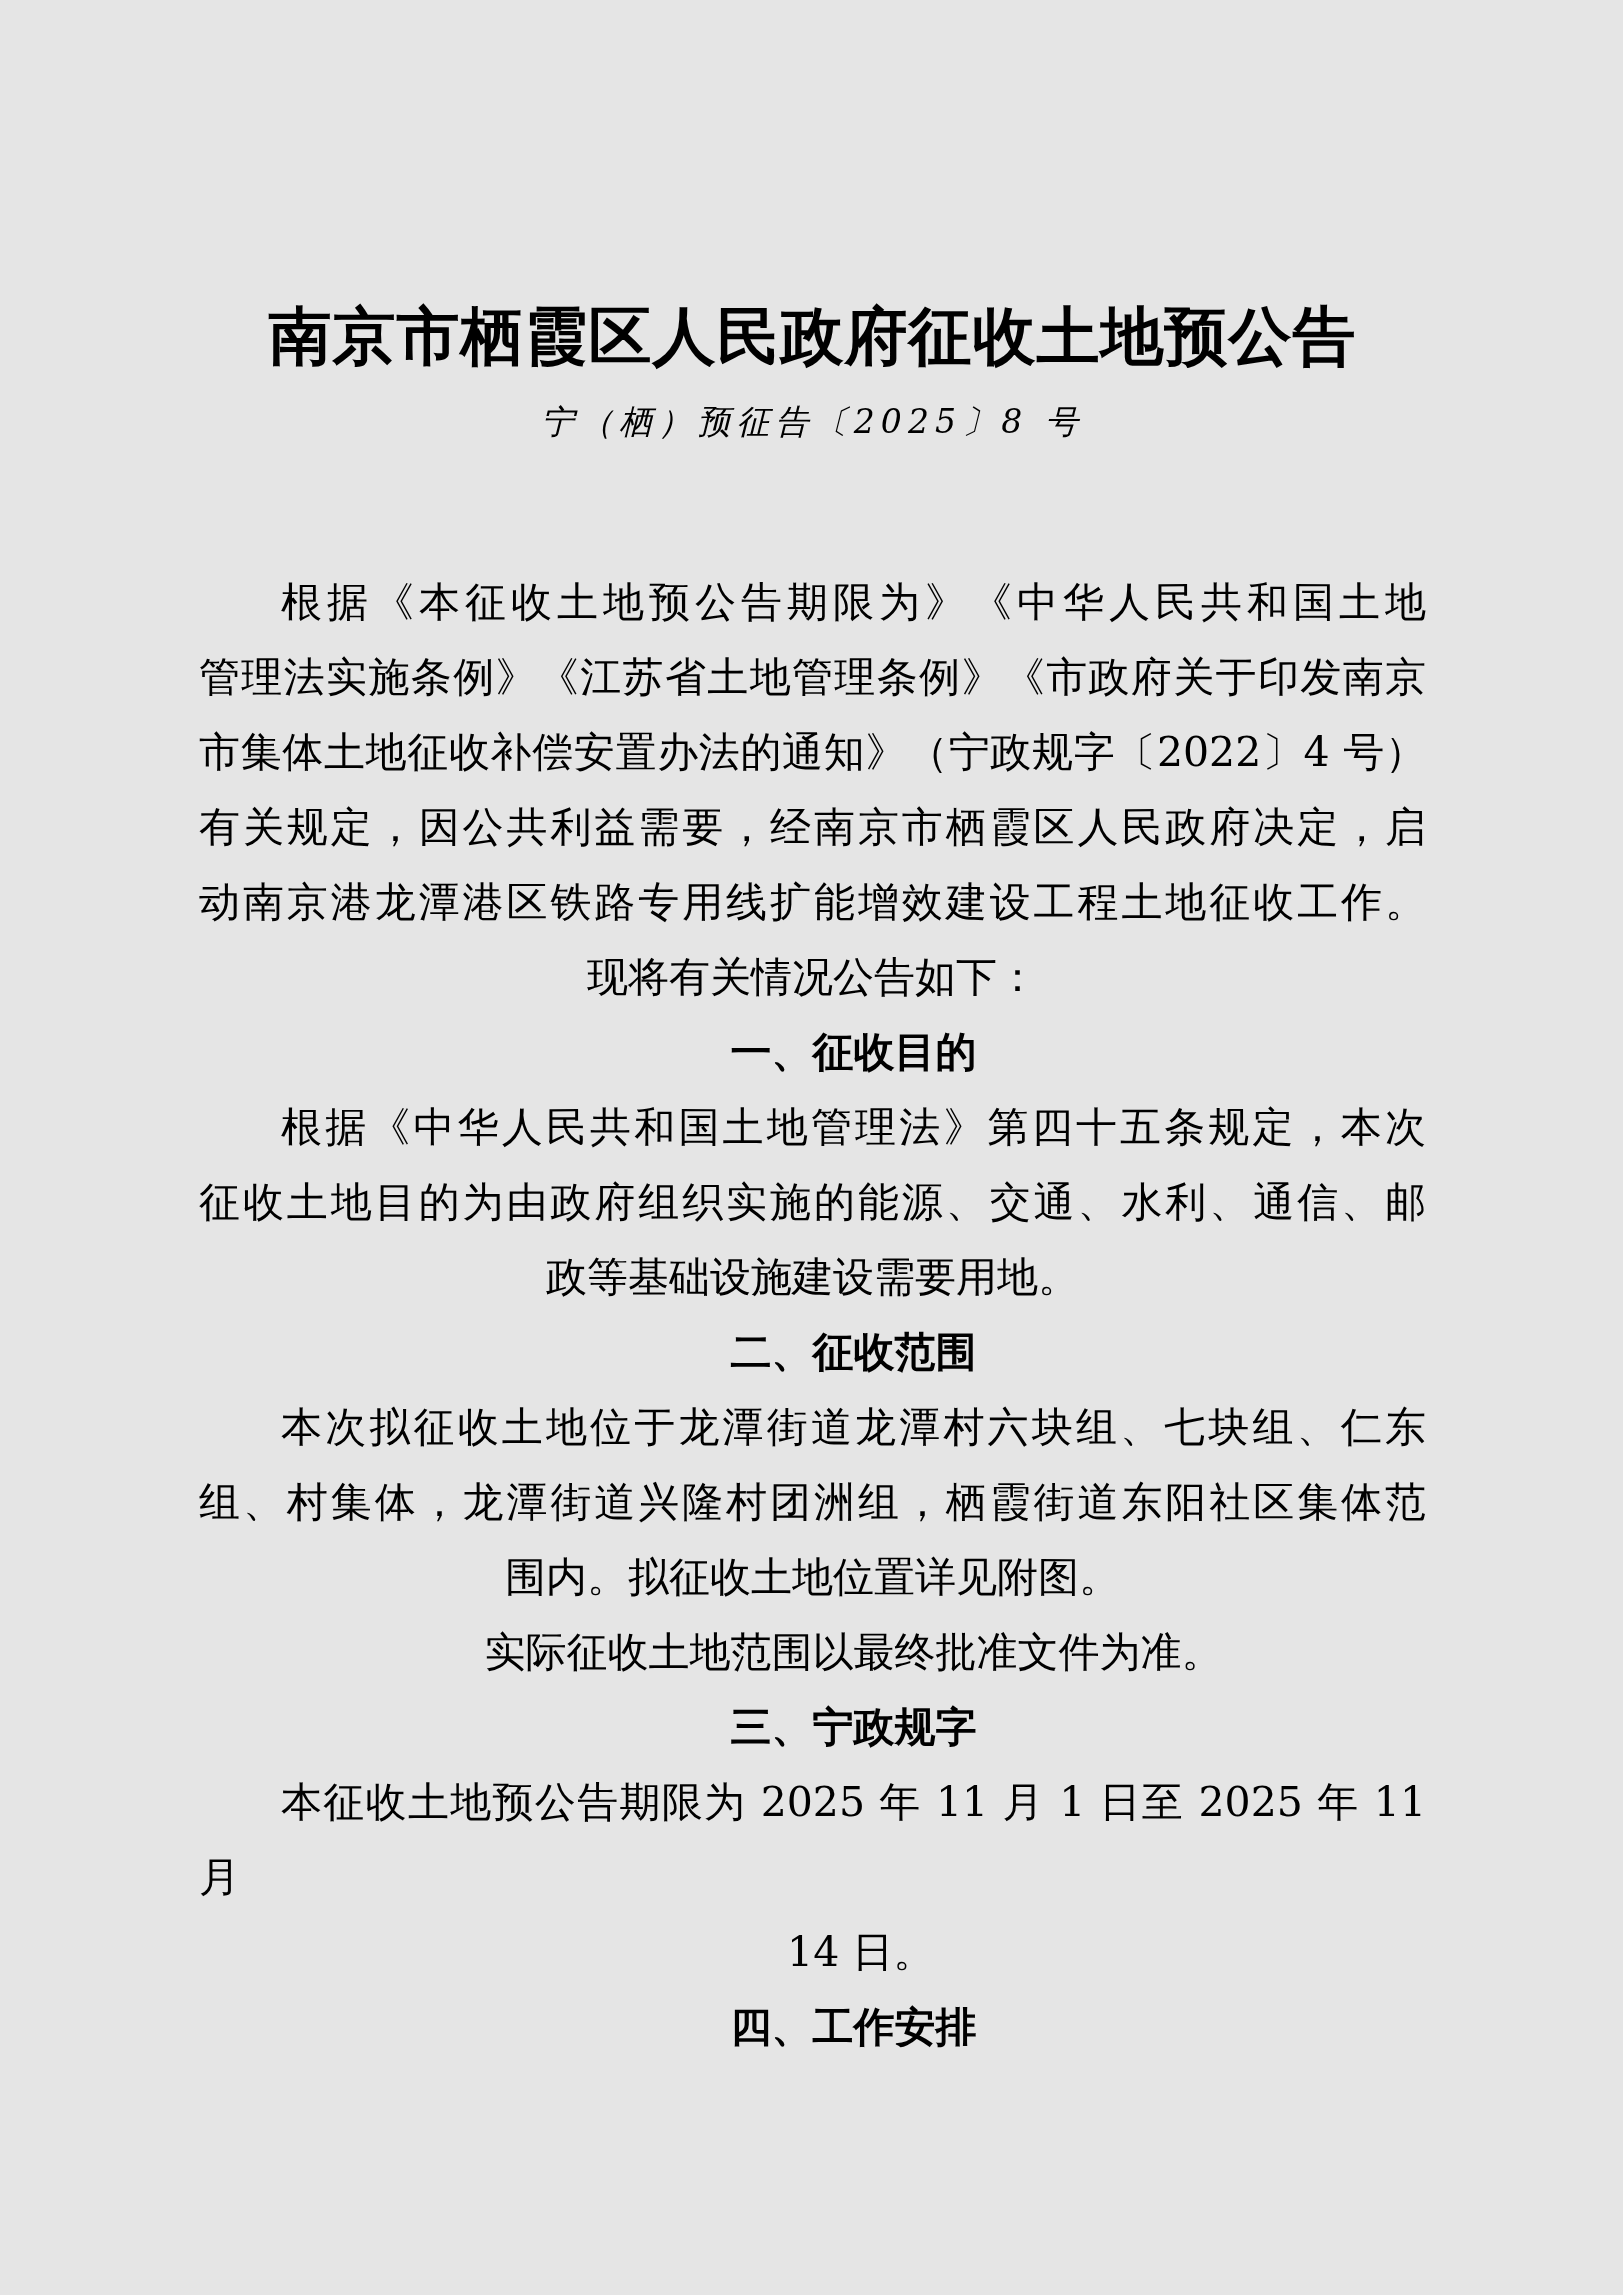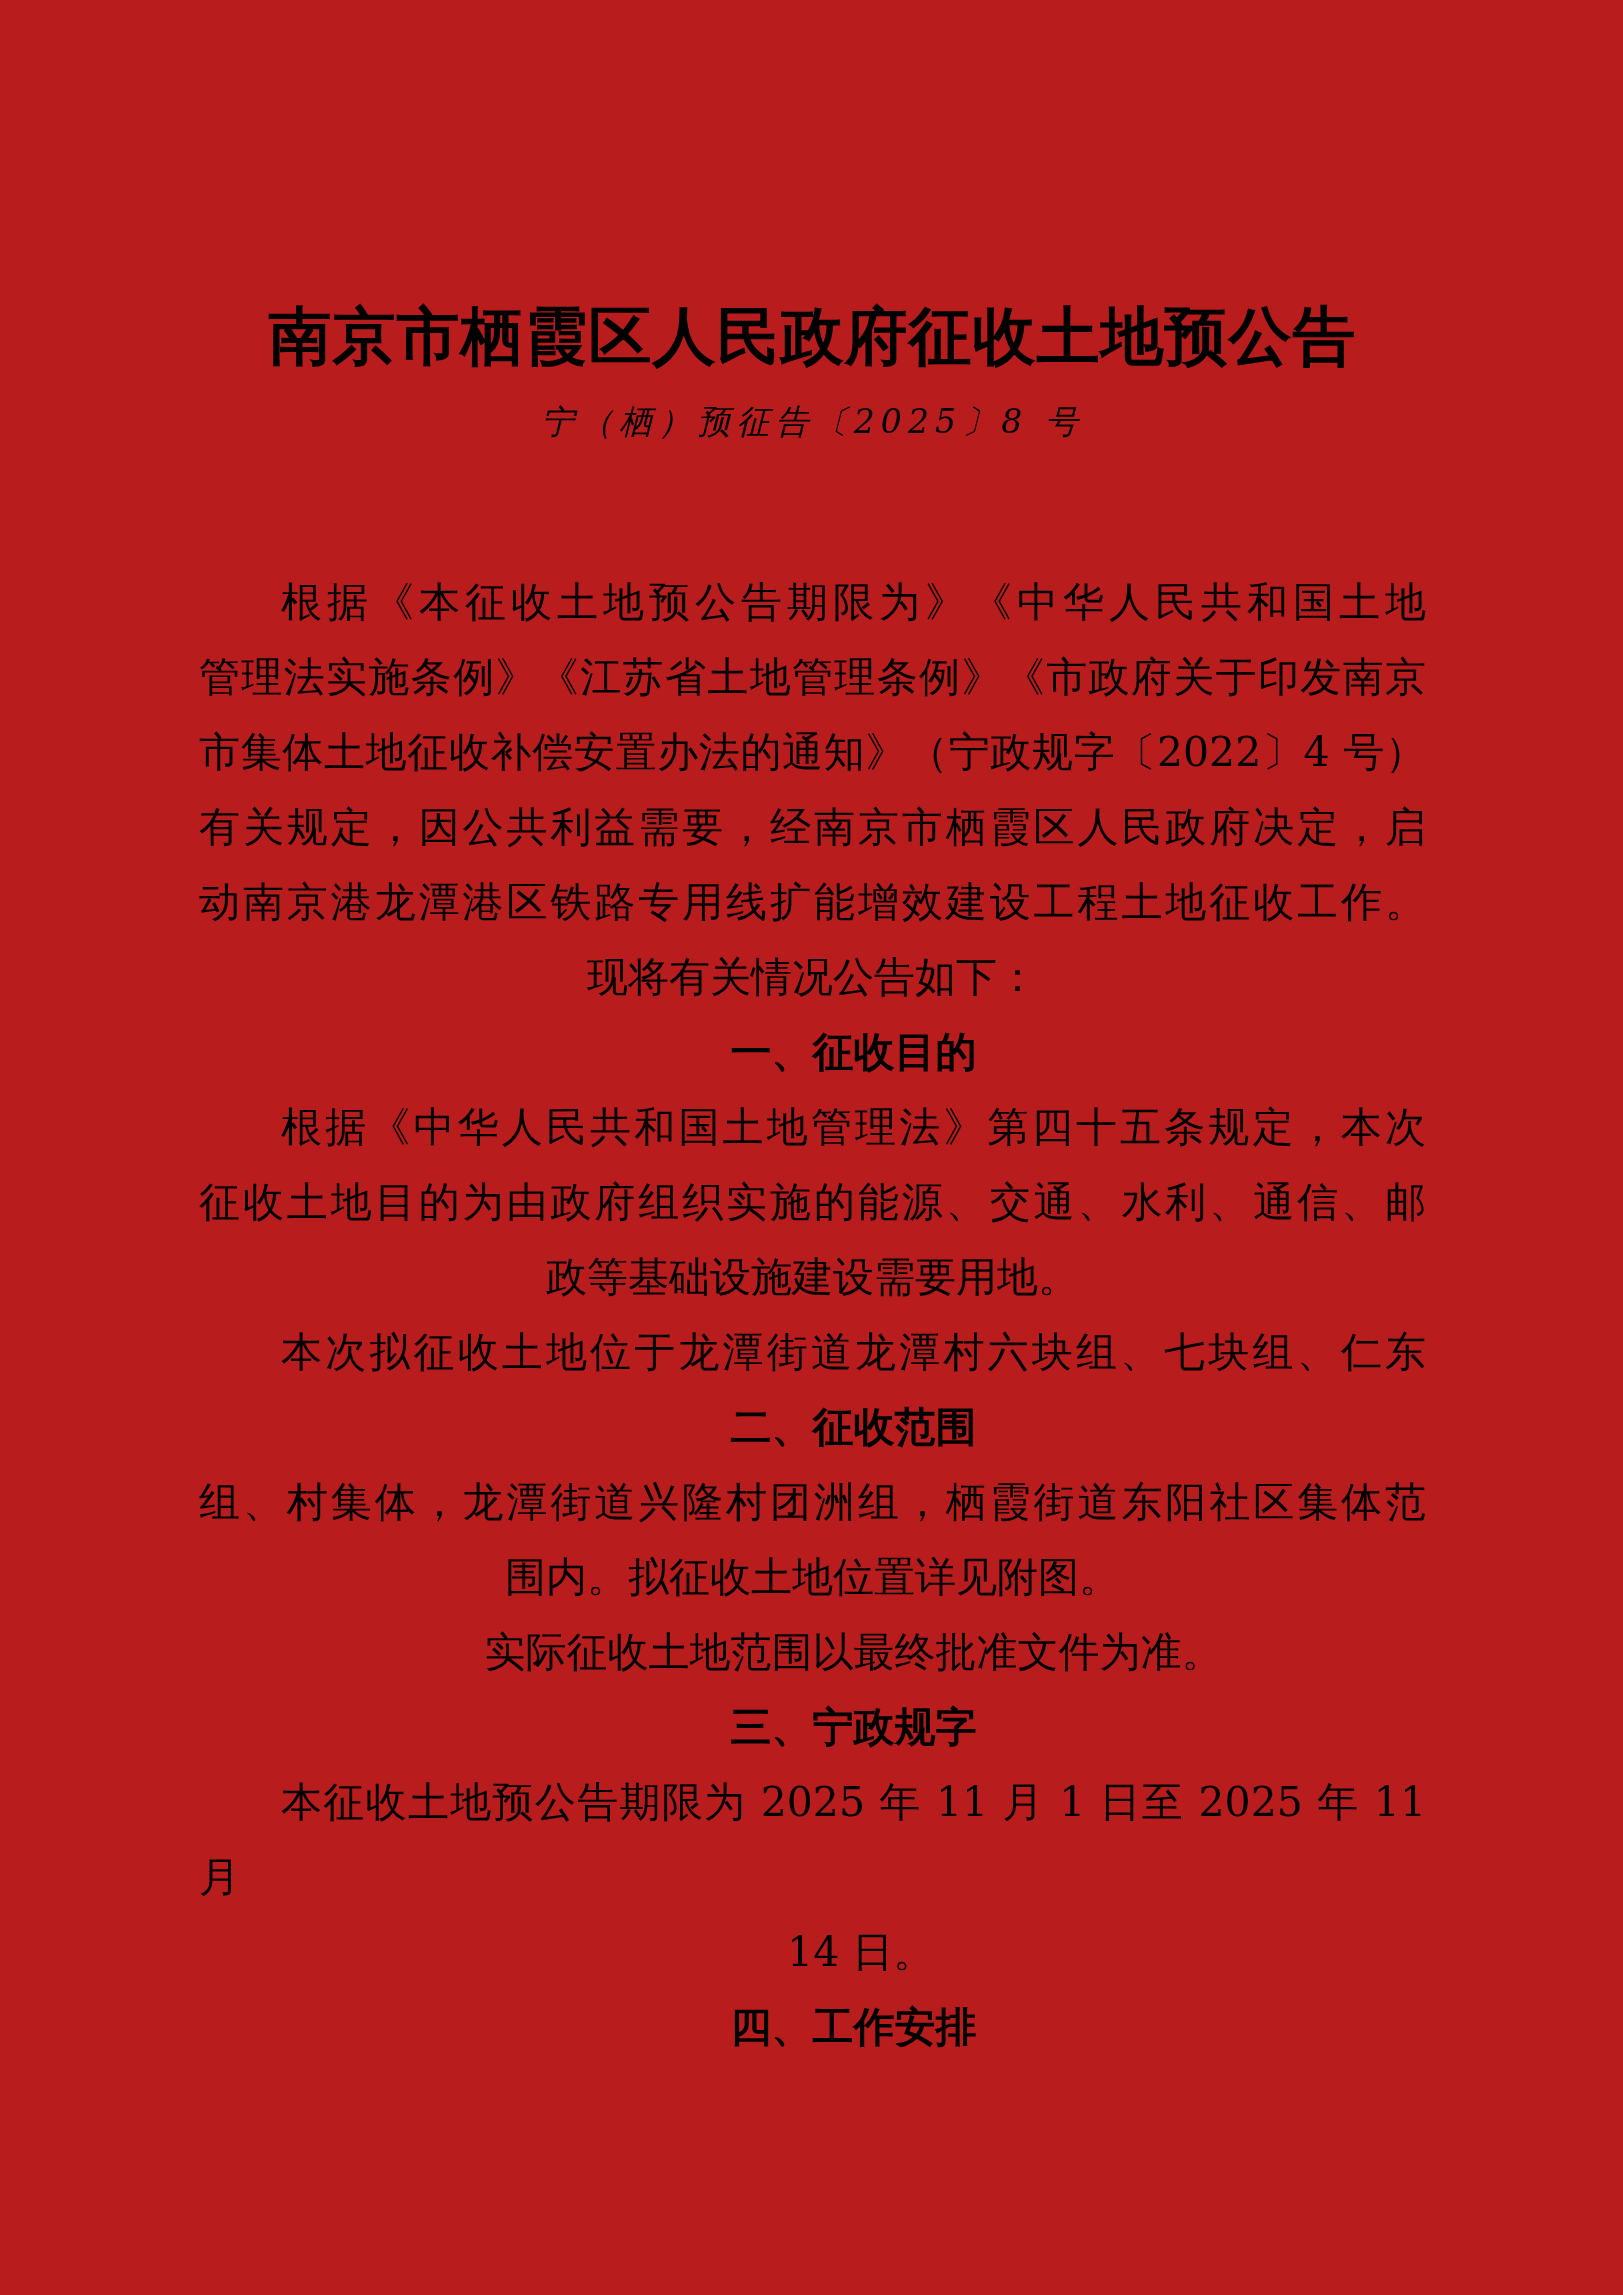--- a/index.html
+++ b/index.html
@@ -4,21 +4,21 @@
 <style>
   html, body {
     margin: 0;
     padding: 0;
     background: #ffffff;
   }
   .page {
     position: relative;
     width: 1623px;
     height: 2295px;
-    background: #b91c1c;
+    background: #e5e5e5;
     color: #000000;
     box-sizing: border-box;
     padding: 304px 197px 0 199px;
     font-family: "DejaVu Serif", serif;
     overflow: hidden;
   }
   .doc-title {
     text-align: center;
     font-family: "DejaVu Sans", sans-serif;
     font-weight: bold;
@@ -74,22 +74,22 @@
     <div class="line justify indent">根据《本征收土地预公告期限为》《中华人民共和国土地</div>
     <div class="line justify">管理法实施条例》《江苏省土地管理条例》《市政府关于印发南京</div>
     <div class="line justify">市集体土地征收补偿安置办法的通知》（宁政规字〔2022〕4 号）</div>
     <div class="line justify">有关规定，因公共利益需要，经南京市栖霞区人民政府决定，启</div>
     <div class="line justify">动南京港龙潭港区铁路专用线扩能增效建设工程土地征收工作。</div>
     <div class="line">现将有关情况公告如下：</div>
     <div class="line indent bold">一、征收目的</div>
     <div class="line justify indent">根据《中华人民共和国土地管理法》第四十五条规定，本次</div>
     <div class="line justify">征收土地目的为由政府组织实施的能源、交通、水利、通信、邮</div>
     <div class="line">政等基础设施建设需要用地。</div>
+    <div class="line indent bold">二、征收范围</div>
     <div class="line justify indent">本次拟征收土地位于龙潭街道龙潭村六块组、七块组、仁东</div>
-    <div class="line indent bold">二、征收范围</div>
     <div class="line justify">组、村集体，龙潭街道兴隆村团洲组，栖霞街道东阳社区集体范</div>
     <div class="line">围内。拟征收土地位置详见附图。</div>
     <div class="line indent">实际征收土地范围以最终批准文件为准。</div>
     <div class="line indent bold">三、宁政规字</div>
     <div class="line justify indent">本征收土地预公告期限为 2025 年 11 月 1 日至 2025 年 11 月</div>
     <div class="line indent-extra">14 日。</div>
     <div class="line indent bold">四、工作安排</div>
   </div>
 
 </div>

